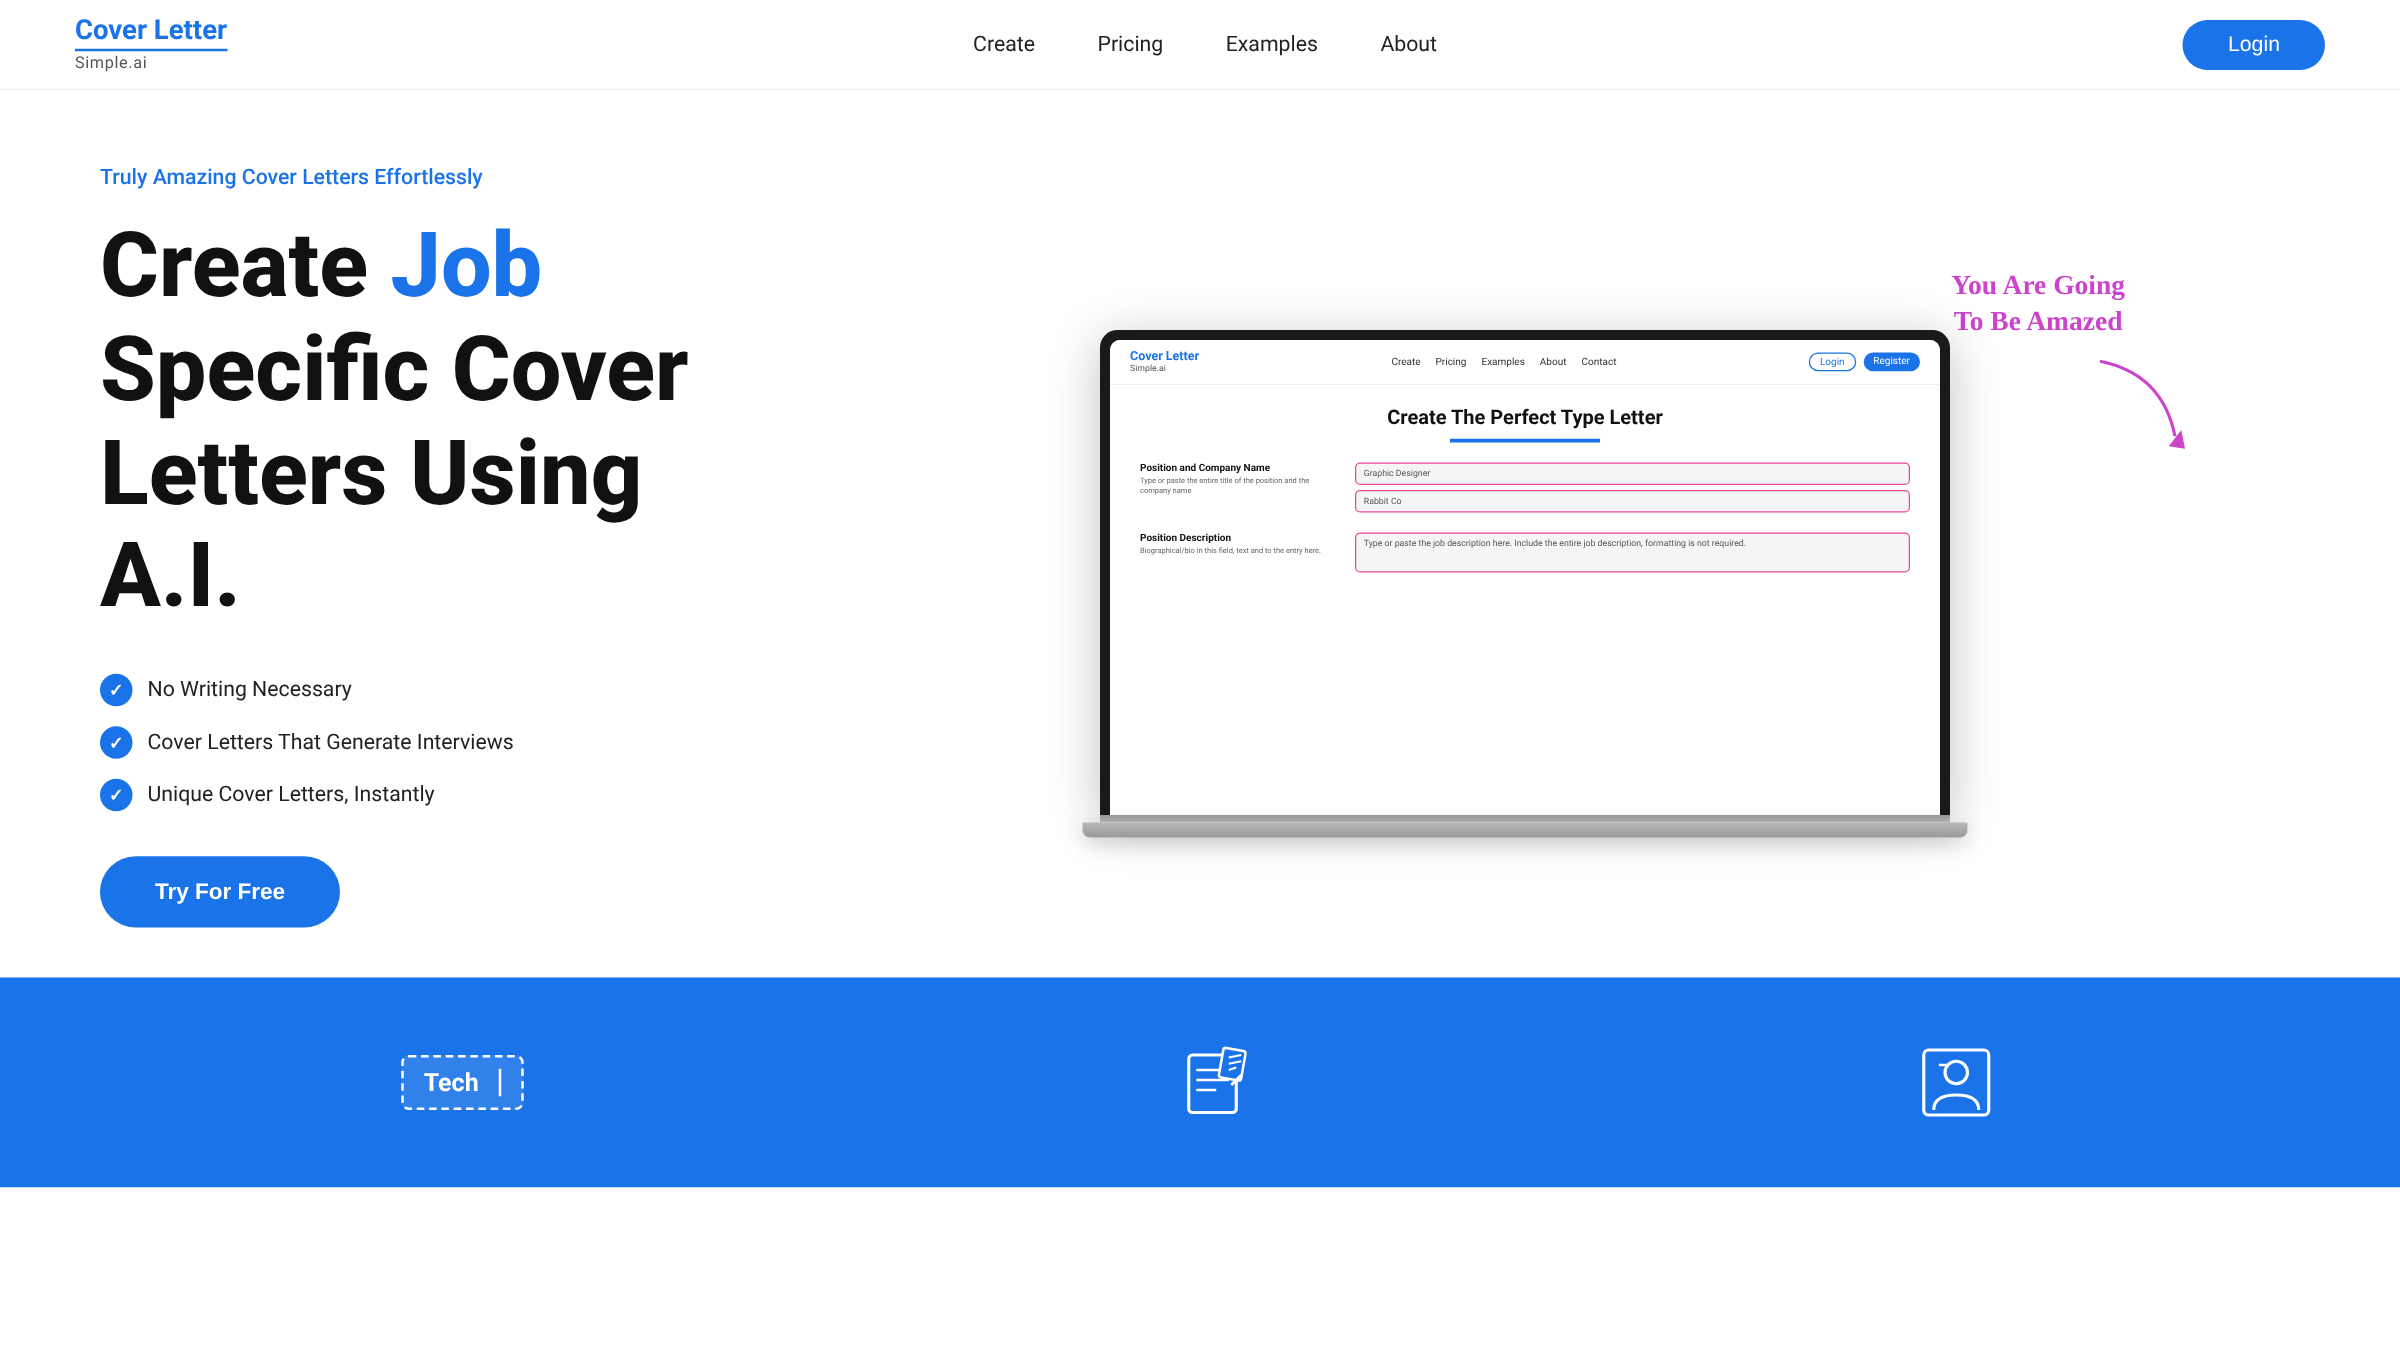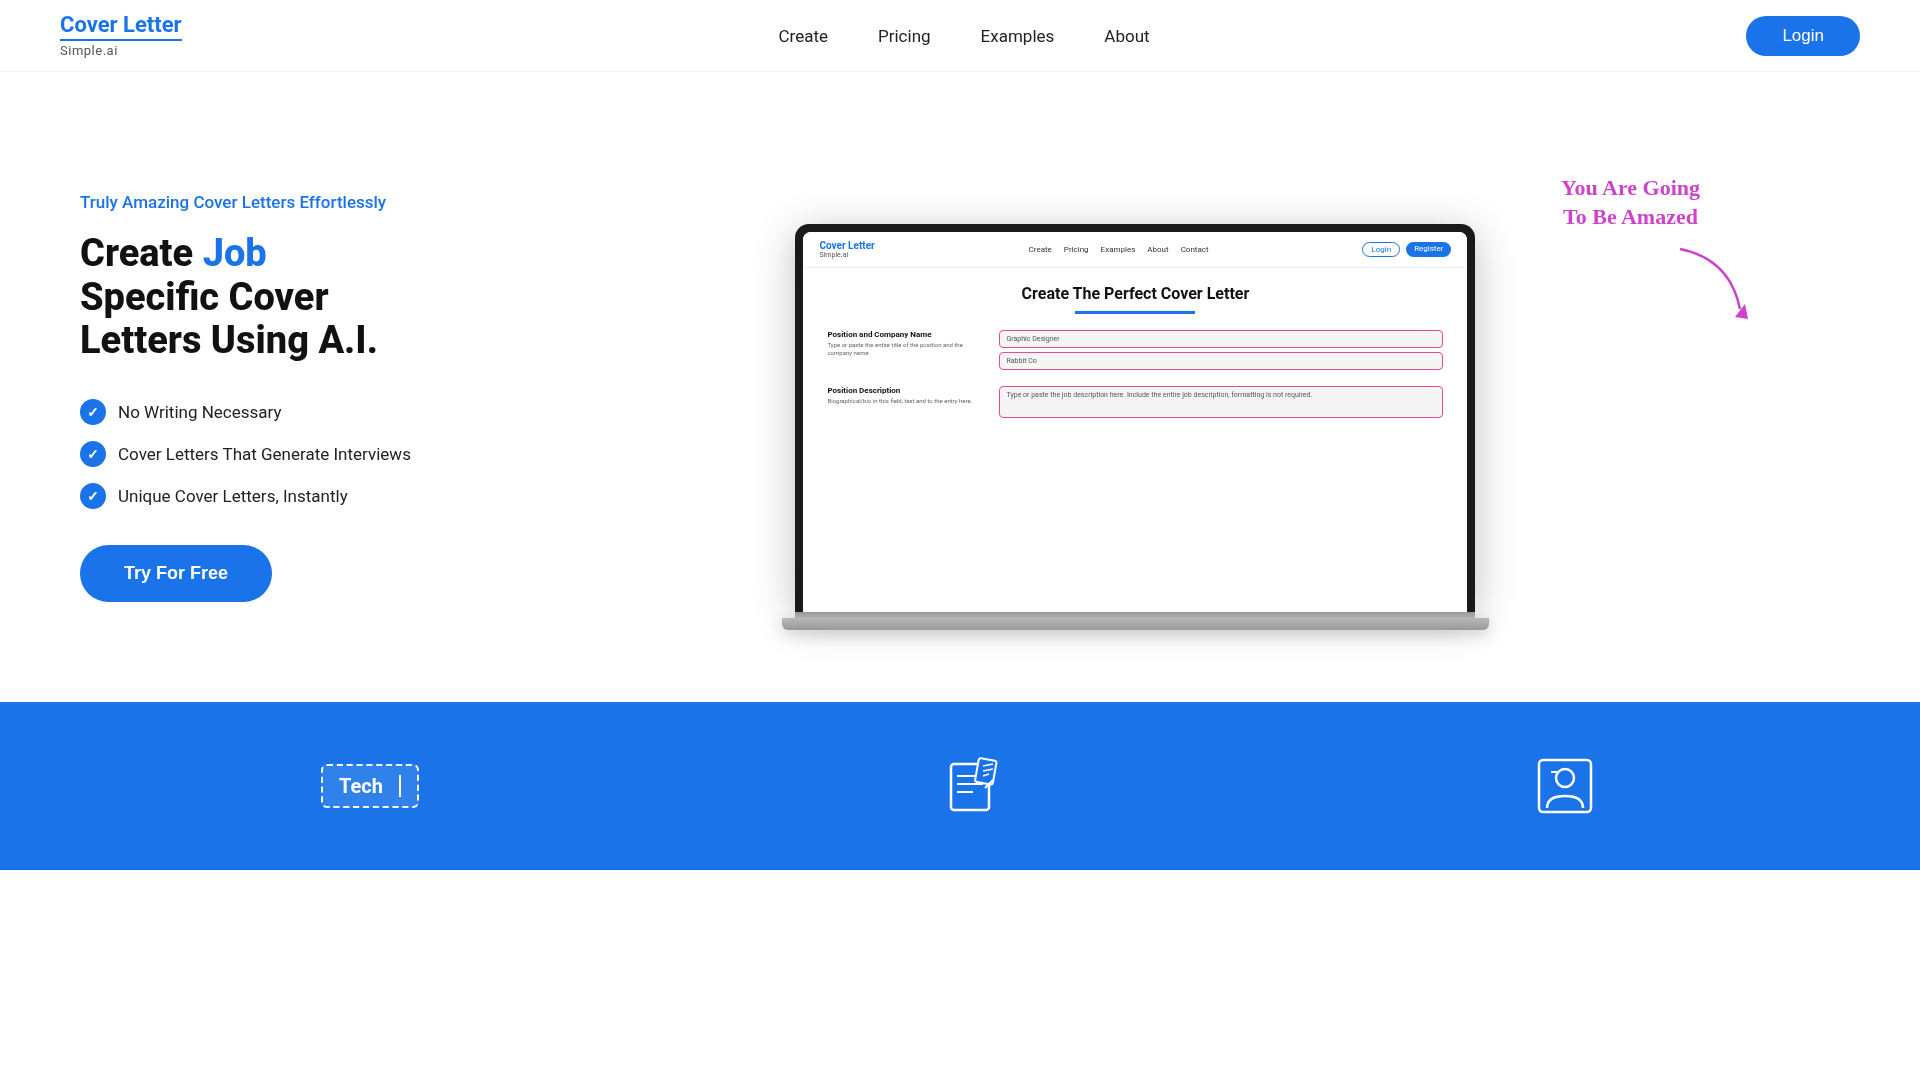--- a/index.html
+++ b/index.html
@@ -35,21 +35,21 @@
     
     .hero {
       display: flex;
       align-items: center;
       justify-content: space-between;
       padding: 60px 60px 40px 80px;
       min-height: 630px;
     }
     .hero-left { max-width: 500px; }
     .hero-tagline { color: #1a73e8; font-size: 17px; font-weight: 500; margin-bottom: 20px; }
-    .hero-headline { font-size: 38px; font-weight: 800; color: #111; line-height: 1.15; margin-bottom: 36px; }
+    .hero-headline { font-size: 72px; font-weight: 800; color: #111; line-height: 1.15; margin-bottom: 36px; }
     .hero-headline .blue { color: #1a73e8; }
     .checklist { list-style: none; margin-bottom: 36px; display: flex; flex-direction: column; gap: 16px; }
     .checklist li { display: flex; align-items: center; gap: 12px; font-size: 17px; color: #222; font-weight: 400; }
     .check-icon {
       width: 26px; height: 26px; border-radius: 50%; background: #1a73e8;
       display: flex; align-items: center; justify-content: center; flex-shrink: 0;
     }
     .check-icon::after { content: '✓'; color: #fff; font-size: 14px; font-weight: 700; }
     .try-btn {
       background: #1a73e8;
@@ -247,21 +247,21 @@
               <span>Examples</span>
               <span>About</span>
               <span>Contact</span>
             </div>
             <div class="mock-btns">
               <span class="mock-login">Login</span>
               <span class="mock-register">Register</span>
             </div>
           </div>
 
-          <div class="mock-title">Create The Perfect Cover Letter</div>
+          <div class="mock-title">Create The Perfect Type Letter</div>
           <div class="mock-blue-line"></div>
 
           <div class="mock-form">
             <div class="mock-field">
               <div class="mock-label-col">
                 <div class="mock-label">Position and Company Name</div>
                 <div class="mock-label-desc">Type or paste the entire title of the position and the company name</div>
               </div>
               <div class="mock-input-col">
                 <div class="mock-input">Graphic Designer</div>

